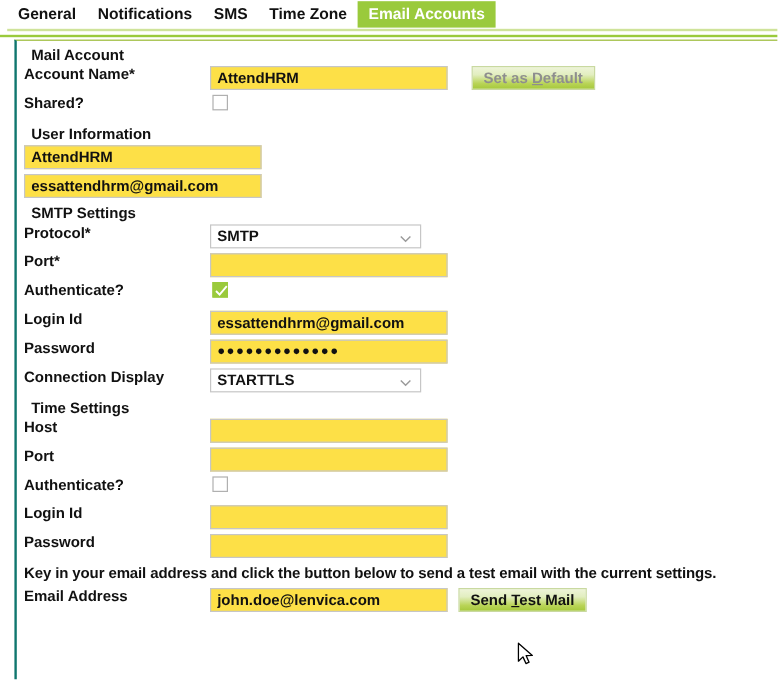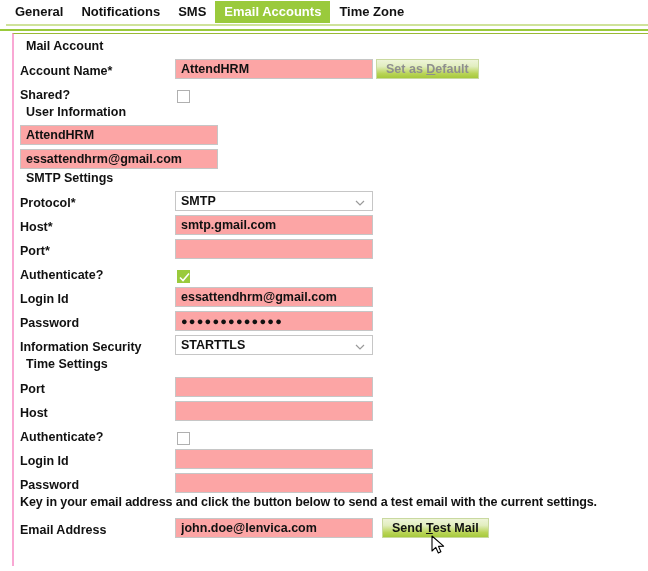--- a/index.html
+++ b/index.html
@@ -56,39 +56,39 @@
     background: #9aca3c;
   }
 
   
   .panel {
     position: absolute;
     left: 12px;
     top: 33px;
     width: 636px;
     height: 533px;
-    border-left: 2px solid #f9a8d4;
+    border-left: 2px solid #0f766e;
     border-top: 1px solid #9aba33;
     box-sizing: border-box;
     padding-top: 3px;
   }
 
   .group-title {
     font-size: 12.5px;
     font-weight: bold;
     color: #111111;
     padding-left: 12px;
     height: 18px;
     line-height: 18px;
   }
 
   .row {
     height: 24px;
     display: flex;
-    align-items: flex-end;
+    align-items: flex-start;
     padding-left: 6px;
   }
   .row-label {
     width: 155px;
     font-size: 12.5px;
     font-weight: bold;
     color: #111111;
     flex: 0 0 155px;
     line-height: 15px;
   }
@@ -96,36 +96,36 @@
     flex: 0 0 auto;
     display: flex;
     align-items: center;
   }
 
   .textbox {
     width: 198px;
     height: 20px;
     box-sizing: border-box;
     border: 1px solid #c6c6c6;
-    background: #fca5a5;
+    background: #fde047;
     font-family: "Liberation Sans", sans-serif;
     font-size: 12.5px;
     font-weight: bold;
     color: #111111;
     padding: 0 5px;
     line-height: 18px;
     outline: none;
   }
   .textbox.pw {
     letter-spacing: 1.2px;
     font-size: 11px;
   }
 
   .selectbox {
-    width: 198px;
+    width: 176px;
     height: 20px;
     box-sizing: border-box;
     border: 1px solid #c6c6c6;
     background: #ffffff;
     font-size: 12.5px;
     font-weight: bold;
     color: #111111;
     padding: 0 5px;
     line-height: 18px;
     position: relative;
@@ -179,21 +179,21 @@
     color: #8e8e8e;
   }
   .btn.enabled {
     color: #111111;
   }
   .btn .mn {
     text-decoration: underline;
   }
 
   .btn-setdefault {
-    margin-left: 3px;
+    margin-left: 20px;
   }
   .btn-sendtest {
     margin-left: 9px;
     position: relative;
   }
 
   .helptext {
     font-size: 12.5px;
     font-weight: bold;
     color: #111111;
@@ -214,22 +214,22 @@
     pointer-events: none;
   }
 </style>
 </head>
 <body>
 
 <div class="tabbar">
   <div class="tab">General</div>
   <div class="tab">Notifications</div>
   <div class="tab">SMS</div>
+  <div class="tab">Time Zone</div>
   <div class="tab active">Email Accounts</div>
-  <div class="tab">Time Zone</div>
   <div class="tabbar-underline"></div>
 </div>
 <div class="tabbar-underline-strong"></div>
 
 <div class="panel">
 
   <div class="group-title">Mail Account</div>
 
   <div class="row">
     <div class="row-label">Account Name*</div>
@@ -270,26 +270,20 @@
         <span>SMTP</span>
         <span class="chev">
           <svg width="12" height="12" viewBox="0 0 12 12">
               <path d="M2 4 L6 8 L10 4" fill="none" stroke="#9a9a9a" stroke-width="1.2"></path>
             </svg>
         </span>
       </div>
     </div>
   </div>
 
-  <div class="row">
-    <div class="row-label">Host*</div>
-    <div class="row-control">
-      <input class="textbox" type="text" value="smtp.gmail.com" style="">
-    </div>
-  </div>
 
   <div class="row">
     <div class="row-label">Port*</div>
     <div class="row-control">
       <input class="textbox" type="text" value="" style="">
     </div>
   </div>
 
   <div class="row">
     <div class="row-label">Authenticate?</div>
@@ -310,44 +304,44 @@
   </div>
 
   <div class="row">
     <div class="row-label">Password</div>
     <div class="row-control">
       <input class="textbox pw" type="text" value="●●●●●●●●●●●●●" style="">
     </div>
   </div>
 
   <div class="row">
-    <div class="row-label">Information Security</div>
+    <div class="row-label">Connection Display</div>
     <div class="row-control">
       <div class="selectbox">
         <span>STARTTLS</span>
         <span class="chev">
           <svg width="12" height="12" viewBox="0 0 12 12">
               <path d="M2 4 L6 8 L10 4" fill="none" stroke="#9a9a9a" stroke-width="1.2"></path>
             </svg>
         </span>
       </div>
     </div>
   </div>
 
   <div class="group-title">Time Settings</div>
 
   <div class="row">
+    <div class="row-label">Host</div>
+    <div class="row-control">
+      <input class="textbox" type="text" value="" style="">
+    </div>
+  </div>
+
+  <div class="row">
     <div class="row-label">Port</div>
-    <div class="row-control">
-      <input class="textbox" type="text" value="" style="">
-    </div>
-  </div>
-
-  <div class="row">
-    <div class="row-label">Host</div>
     <div class="row-control">
       <input class="textbox" type="text" value="" style="">
     </div>
   </div>
 
   <div class="row">
     <div class="row-label">Authenticate?</div>
     <div class="row-control">
       <span class="checkbox"></span>
     </div>

